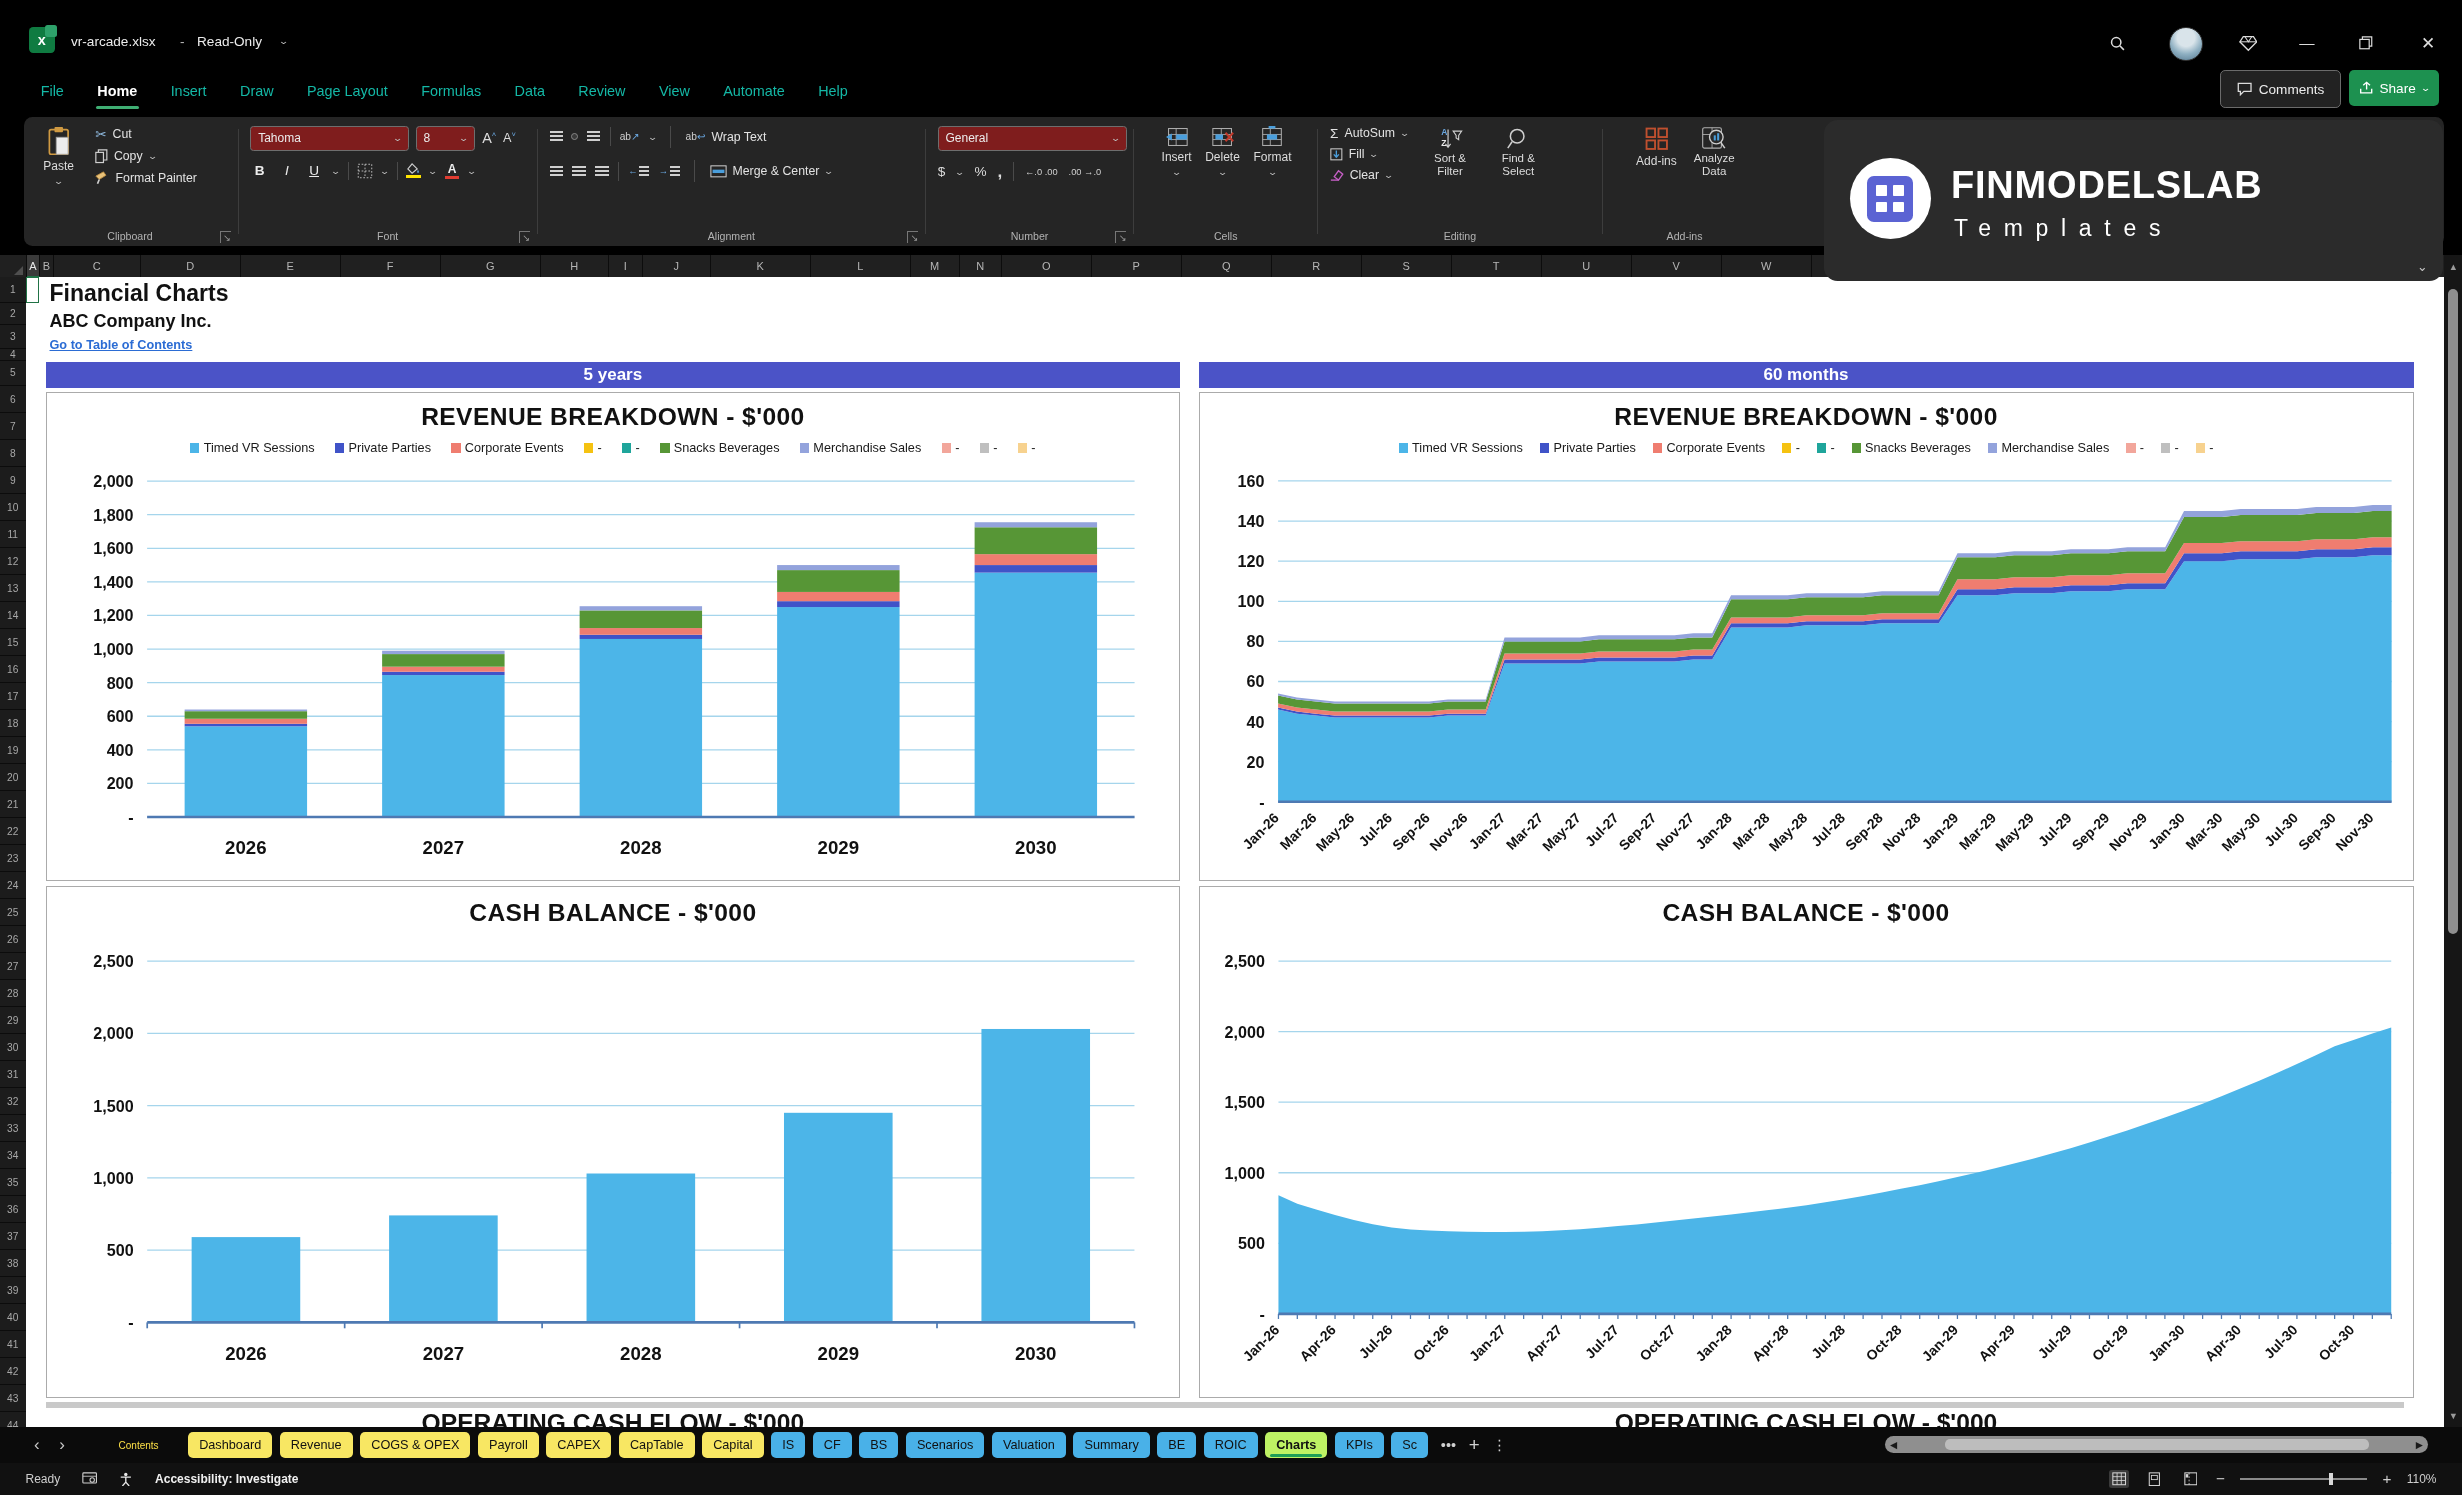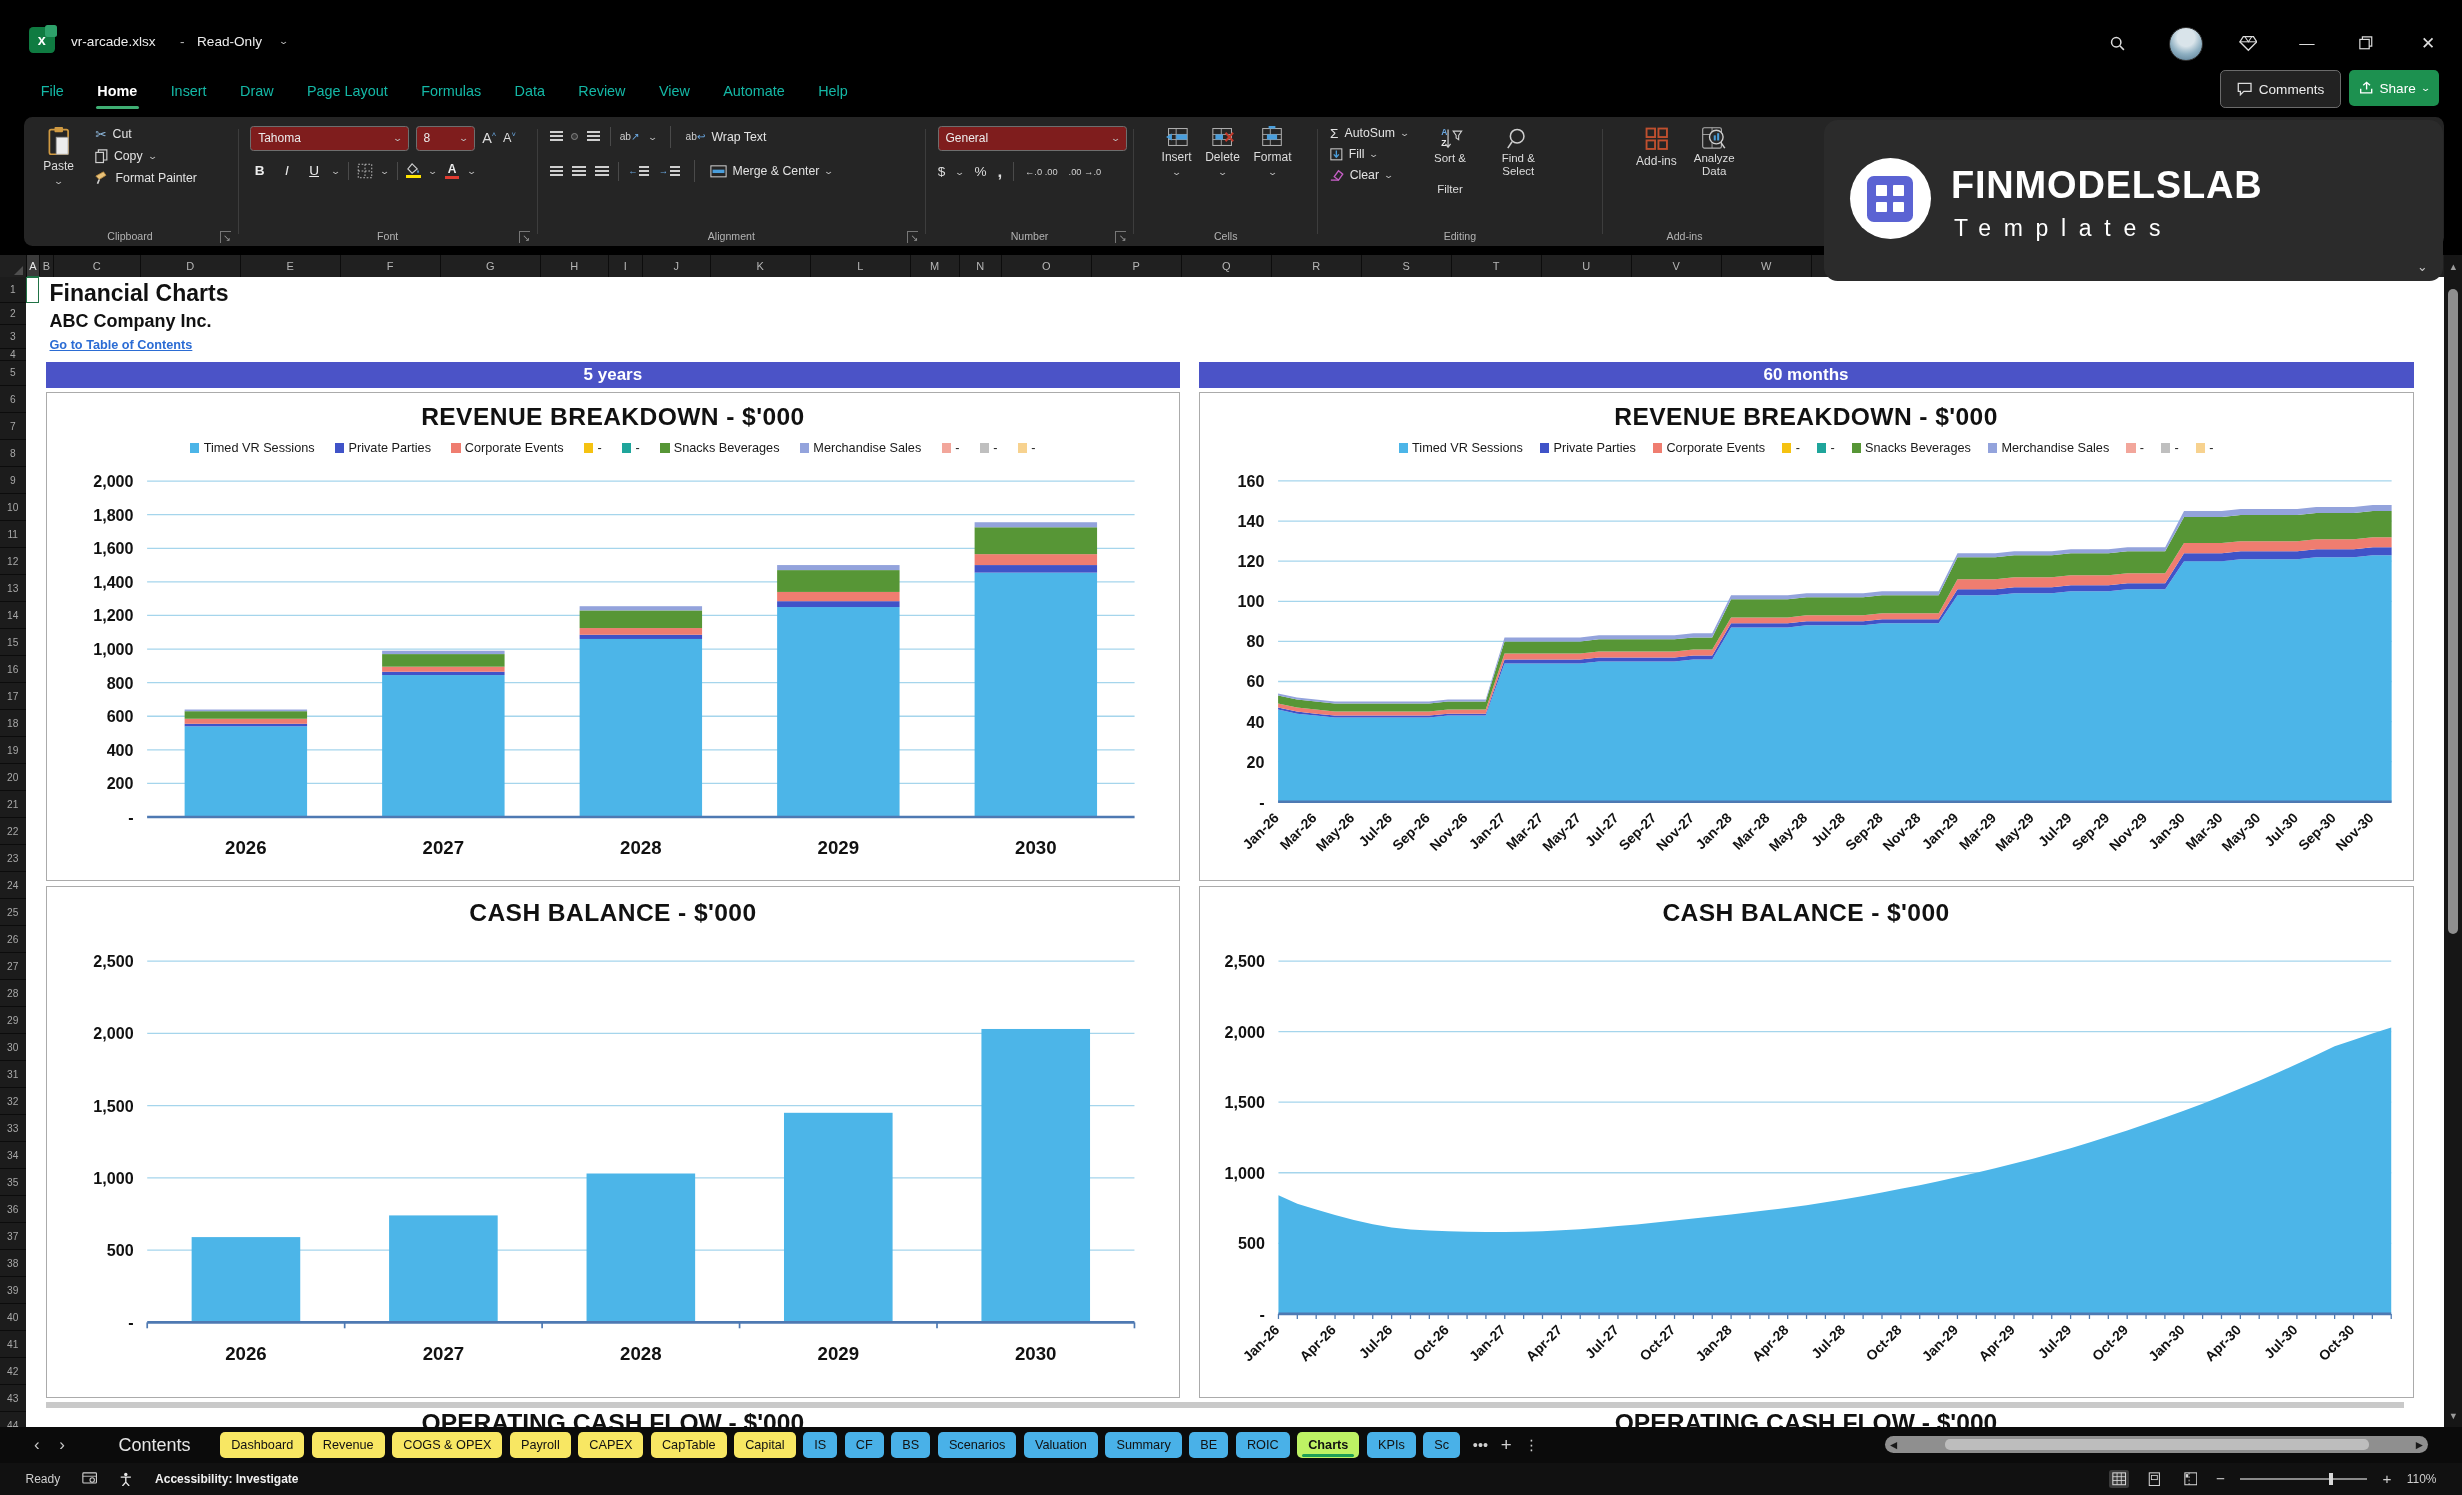--- a/index.html
+++ b/index.html
@@ -73,21 +73,21 @@
   .p-title{position:absolute;left:0;right:0;text-align:center;font-weight:bold;color:#111;font-size:24.6px;letter-spacing:0.4px;}
   .legend{position:absolute;left:0;right:0;display:flex;justify-content:center;align-items:center;gap:20.4px;}
   .lg-item{display:flex;align-items:center;gap:4.2px;font-size:12.7px;color:#1a1a1a;}
   .lg-sq{width:9.3px;height:9.3px;flex:none;}
   .psvg{position:absolute;left:0;bottom:0;}
   #gray-band{left:20.4px;top:1125px;width:2358px;height:6px;background:#c9c9c9;}
   .next-title{top:1132px;text-align:center;font-weight:bold;font-size:24.6px;color:#111;height:20.4px;overflow:hidden;}
   
   #tabbar{left:0;top:1427px;width:2462px;height:36px;background:#0b0b0b;display:flex;align-items:center;gap:7.6px;padding-left:34px;box-sizing:border-box;}
   .tab-nav{color:#c8c8c8;font-size:17px;margin-right:12px;}
-  #tab-contents{color:#e5e5e5;font-size:18px;margin:0 22px 0 34px;}
+  #tab-contents{color:#fde047;font-size:10px;margin:0 22px 0 34px;}
   .pill{height:25.5px;border-radius:5.1px;display:flex;align-items:center;padding:0 11px;font-size:12.7px;color:#111;flex:none;}
   .pill.yellow{background:#f8e763;}
   .pill.blue{background:#49b1e8;}
   .pill.active{background:#bef264;font-weight:bold;position:relative;}
   .pill.active:after{content:"";position:absolute;left:5.1px;right:5.1px;bottom:0.8px;height:2.5px;background:#1e9e57;border-radius:1.7px;}
   .tab-extra{color:#d0d0d0;font-size:14.4px;margin-left:5.1px;}
   #hscroll{position:absolute;left:1885px;top:1436px;width:543px;height:17px;background:#8f8f8f;border-radius:8.5px;display:flex;align-items:center;justify-content:space-between;padding:0 5.1px;box-sizing:border-box;}
   #hscroll .ar{color:#1a1a1a;font-size:9.3px;}
   #hthumb{height:10.2px;width:424px;background:#bdbdbd;border-radius:5.1px;}
   
@@ -379,21 +379,21 @@
           </div>
       </div>
       <div class="stack" style="width:53px;gap:0.8px;">
         <svg width="25.5" height="25.5" viewBox="0 0 30 30" style="font-size:14px">
             <text x="5" y="11" font-size="10" fill="#6aa7e0" font-weight="bold">A</text>
             <text x="5" y="24" font-size="10" fill="#e8e8e8" font-weight="bold">Z</text>
             <path d="M13 4 V24 M10 21 L13 25 L16 21" fill="none" stroke="#cfcfcf" stroke-width="1.4"></path>
             <path d="M19 6 H29 L25.5 11 V16 L22.5 14 V11 Z" fill="none" stroke="#cfcfcf" stroke-width="1.3"></path>
           </svg>
         <span style="font-size:11.5px;">Sort &amp;</span>
-        <span style="font-size:11.5px;margin-top:18px;">Filter</span>
+        <span style="font-size:11.5px;">Filter</span>
       </div>
       <div class="stack" style="width:53px;gap:0.8px;">
         <svg width="24" height="25.5" viewBox="0 0 28 30">
             <circle cx="13" cy="12" r="8" fill="none" stroke="#cfcfcf" stroke-width="1.8"></circle>
             <line x1="7" y1="18.5" x2="2" y2="26" stroke="#cfcfcf" stroke-width="1.8"></line>
           </svg>
         <span style="font-size:11.5px;">Find &amp;</span>
         <span style="font-size:11.5px;">Select</span>
       </div>
     </div>

